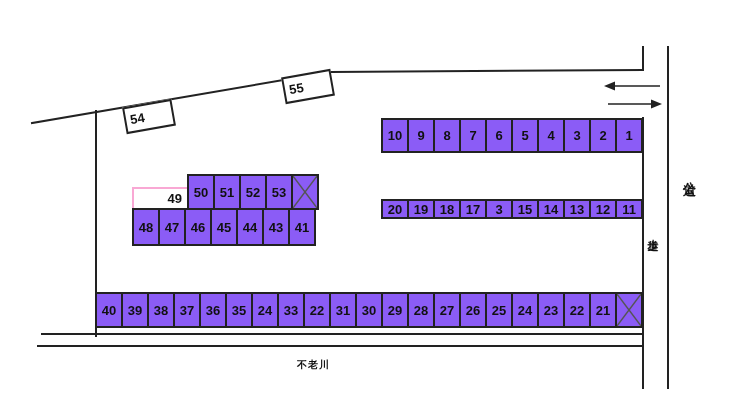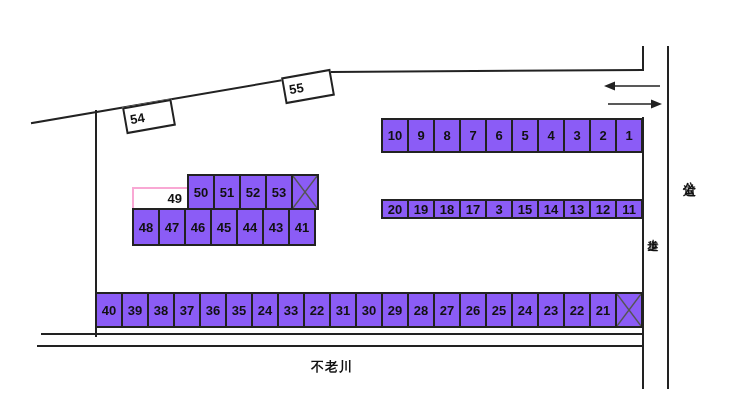--- a/index.html
+++ b/index.html
@@ -139,15 +139,15 @@
         <line x1="24" y1="0" x2="0" y2="32"></line>
       </svg>
     </div>
   </div>
 
   <div class="tilt-box" style="left:124px; top:103px;">54</div>
   <div class="tilt-box" style="left:283px; top:73px;">55</div>
 
   <div class="vlabel" style="left:680px; top:172px; font-size:13px;">公道</div>
   <div class="vlabel" style="left:645px; top:230px; font-size:11px;">歩道</div>
-  <div class="hlabel" style="left:311px; top:358px; font-size:13px; letter-spacing:1px;">不老川</div>
+  <div class="hlabel" style="left:297px; top:358px; font-size:10px; letter-spacing:1px;">不老川</div>
 
 </div>
 
 </body></html>

